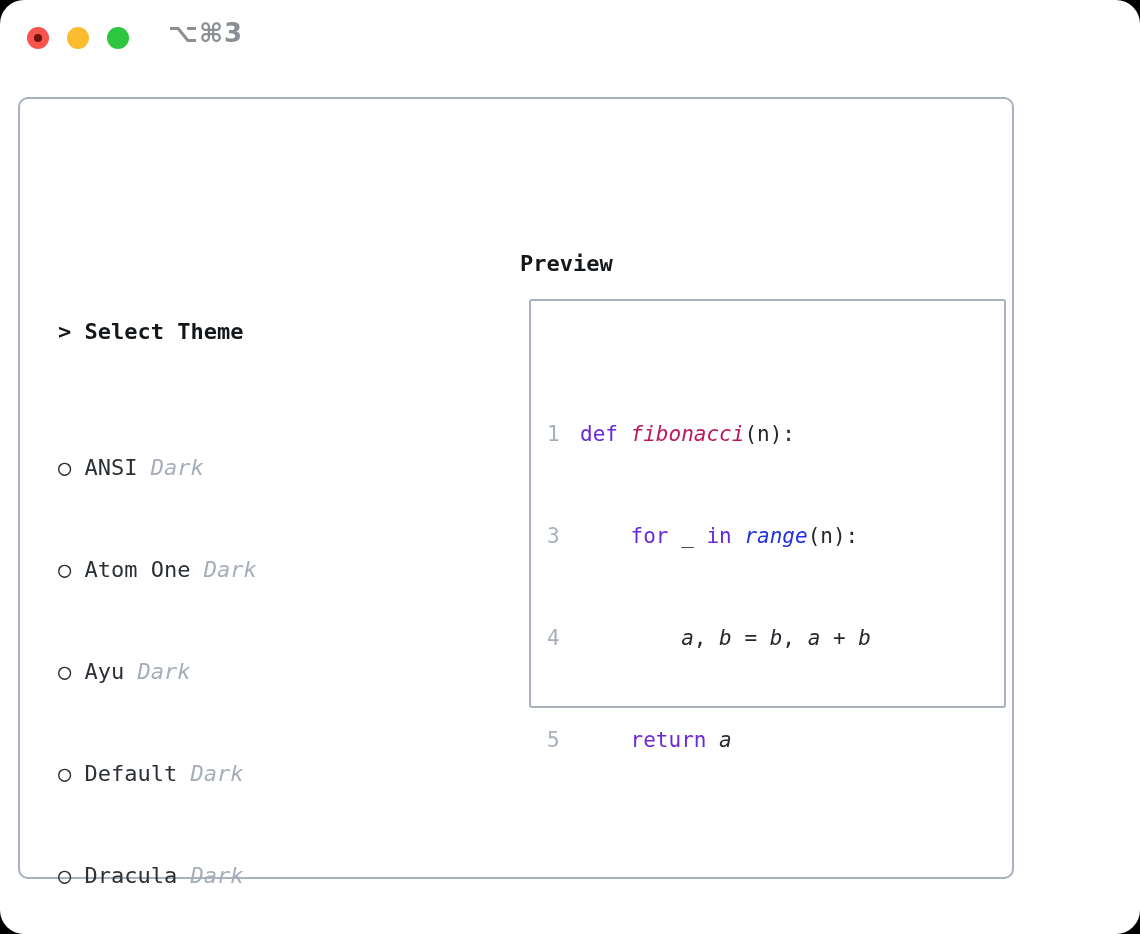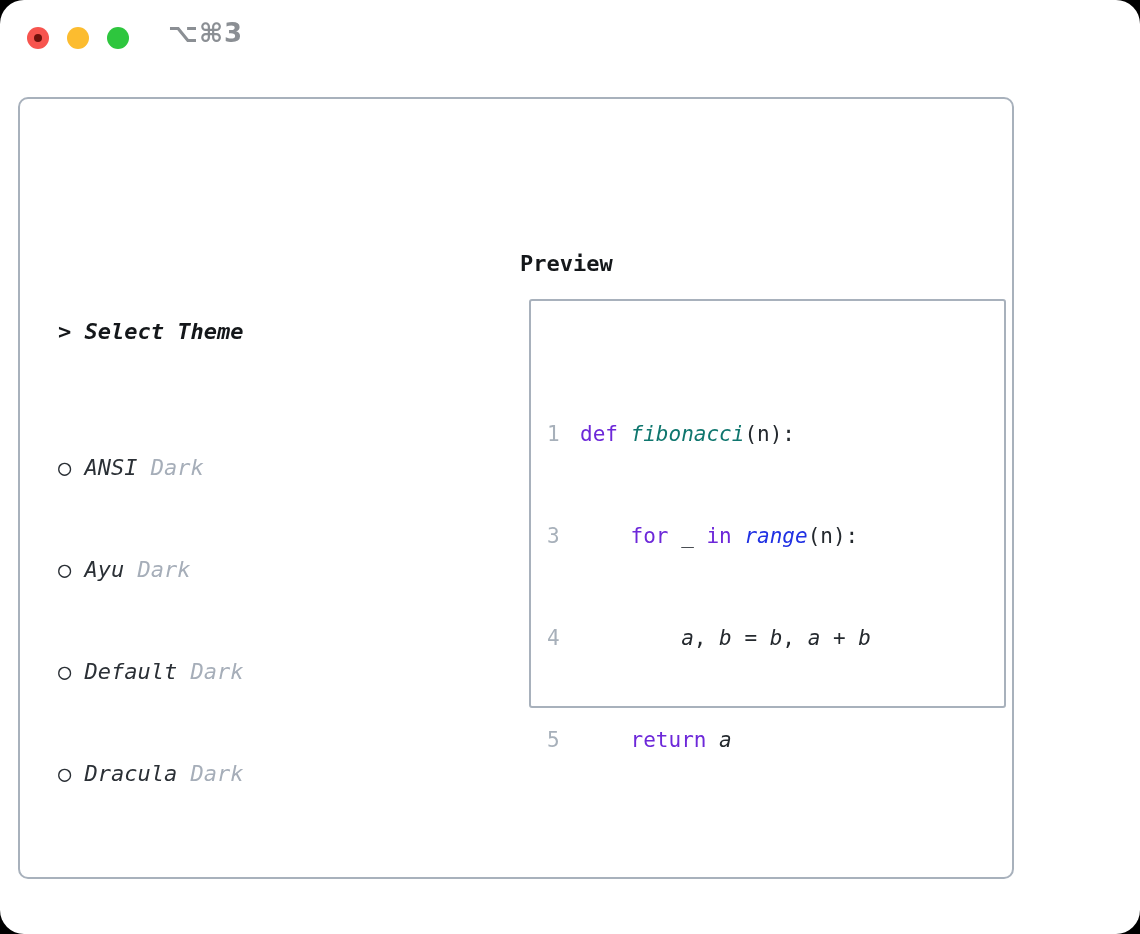--- a/index.html
+++ b/index.html
@@ -15,33 +15,33 @@
   .light.red .dot{position:absolute;left:7px;top:7px;width:8px;height:8px;border-radius:50%;background:#6e120c;}
   .shortcut{position:absolute;left:168px;top:18px;font-family:"DejaVu Sans",sans-serif;font-weight:700;font-size:26px;color:#8b8f94;letter-spacing:1px;white-space:nowrap;}
 
   
   .panel{position:absolute;left:18px;top:97px;width:996px;height:782px;border:2px solid #a8b1bc;border-radius:10px;background:#fff;box-sizing:border-box;}
 
   
   .list{position:absolute;left:38px;top:148px;font-size:22px;line-height:34px;color:#2b3036;white-space:pre;}
   .row{height:34px;}
   .row .mark{display:inline-block;width:2ch;color:#2b3036;}
-  .row .nm{color:#2b3036;font-style:italic;}
+  .row .nm{color:#2b3036;}
   .row .vt{color:#a6aeb9;font-style:italic;margin-left:1ch;}
   .row.hdr .mark,.row.hdr .nm{font-weight:700;color:#14171a;}
 
   
   .pheader{position:absolute;left:500px;top:148px;font-size:22px;line-height:34px;font-weight:700;color:#14171a;white-space:pre;}
   .pbox{position:absolute;left:509px;top:200px;width:477px;height:409px;border:2px solid #a8b1bc;border-radius:3px;background:#fff;box-sizing:border-box;}
   .pcode{position:absolute;left:527px;top:250px;font-size:21px;line-height:34px;white-space:pre;color:#24292e;}
   .pline{height:34px;}
   .gut{display:inline-block;width:33px;color:#a7b0ba;font-style:normal;}
   .kw{color:#6d28d9;}
   .kwi{color:#2031e3;font-style:italic;}
-  .fn{color:#0f766e;font-style:italic;}
+  .fn{color:#be185d;font-style:italic;}
   .var{font-style:italic;}
 </style>
 </head>
 <body>
 
 <div class="card">
 
   <div class="titlebar">
     <span class="light red">
         <span class="dot"></span>
@@ -50,20 +50,21 @@
     <span class="light green"></span>
   </div>
   <div class="shortcut">⌥⌘3</div>
 
   <div class="panel">
 
     <div class="list">
       <div class="row hdr"><span class="mark">&gt;</span><span class="nm">Select Theme</span></div>
 
       <div class="row"><span class="mark">○</span><span class="nm">ANSI</span><span class="vt">Dark</span></div>
+      <div class="row"><span class="mark">○</span><span class="nm">Atom One</span><span class="vt">Dark</span></div>
       <div class="row"><span class="mark">○</span><span class="nm">Ayu</span><span class="vt">Dark</span></div>
       <div class="row"><span class="mark">○</span><span class="nm">Default</span><span class="vt">Dark</span></div>
       <div class="row"><span class="mark">○</span><span class="nm">Dracula</span><span class="vt">Dark</span></div>
       
       
       
       
       
       
       

